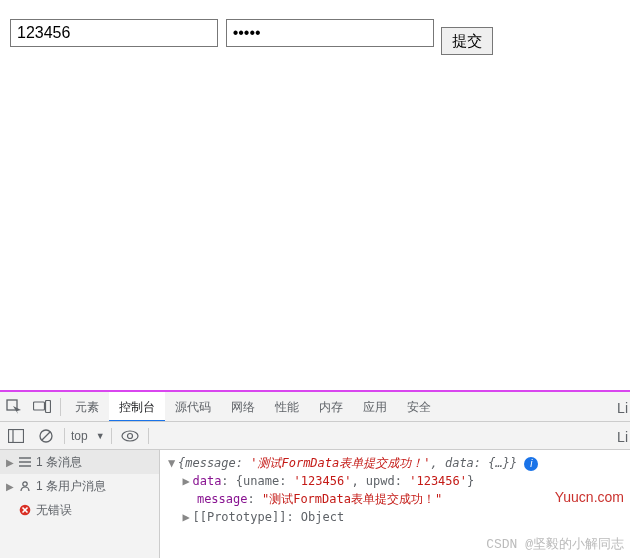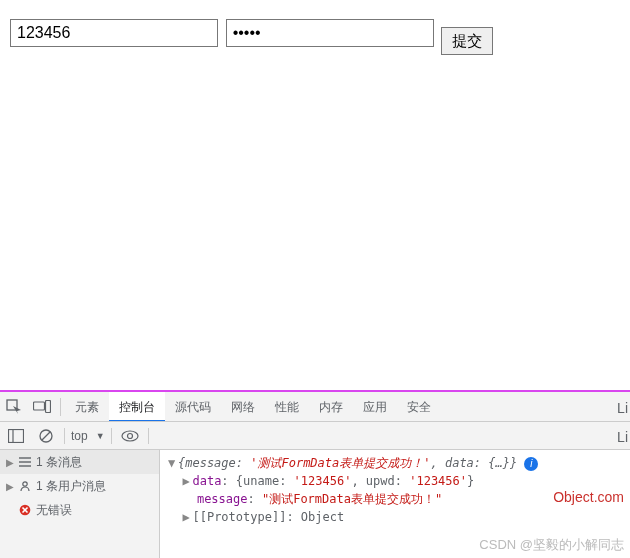--- a/index.html
+++ b/index.html
@@ -174,21 +174,21 @@
     font-family: Arial;
     font-size: 14px;
     opacity: 0.9;
   }
   .csdn-mark {
     position: absolute;
     right: 6px;
     bottom: 4px;
     color: #bbb;
     font-size: 13px;
-    font-family: Liberation Sans, sans-serif;
+    font-family: Liberation Mono, monospace;
   }
   .right-li {
     position: absolute;
     right: 2px;
     color: #5f6368;
     font-size: 14px;
   }
   svg { display: block; }
 </style>
 </head>
@@ -293,17 +293,17 @@
         <span>无错误</span>
       </div>
     </div>
 
     <div class="dt-console">
       <div class="obj-line"><span class="arrow2">▼</span><span class="punct prop-i">{message: </span><span class="str prop-i" style="font-style:italic;margin-top:28px;">'测试FormData表单提交成功！'</span><span class="punct prop-i">, data: </span><span class="punct prop-i">{…}</span><span class="punct prop-i">}</span> <span class="info-badge">i</span></div>
       <div class="obj-line">  <span class="arrow2">▶</span><span class="prop">data</span><span class="punct">: {uname: </span><span class="str">'123456'</span><span class="punct">, upwd: </span><span class="str">'123456'</span><span class="punct">}</span></div>
       <div class="obj-line">    <span class="prop">message</span><span class="punct">: </span><span class="str">"测试FormData表单提交成功！"</span></div>
       <div class="obj-line">  <span class="arrow2">▶</span><span class="punct">[[Prototype]]</span><span class="punct">: Object</span></div>
 
-      <div class="yuucn">Object.com</div>
+      <div class="yuucn">Yuucn.com</div>
       <div class="csdn-mark">CSDN @坚毅的小解同志</div>
     </div>
   </div>
 </div>
 
 </body></html>

